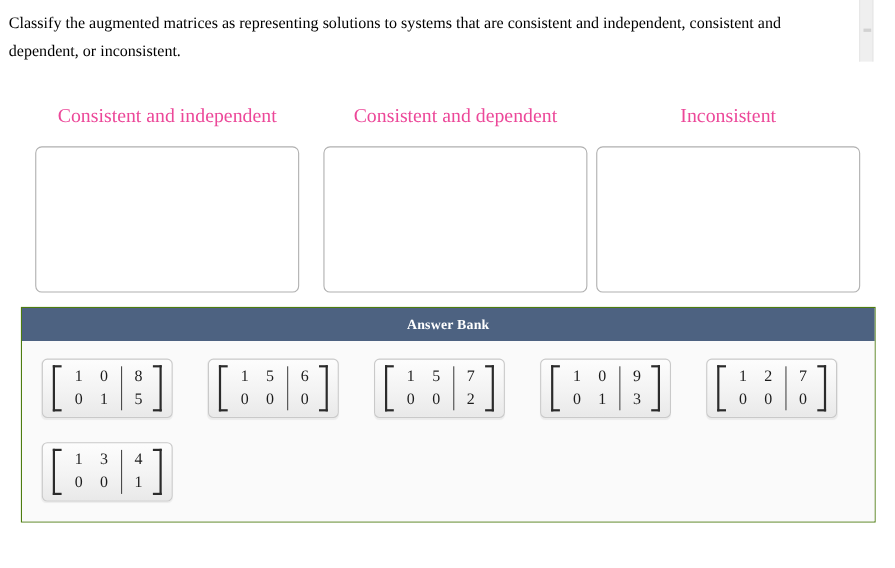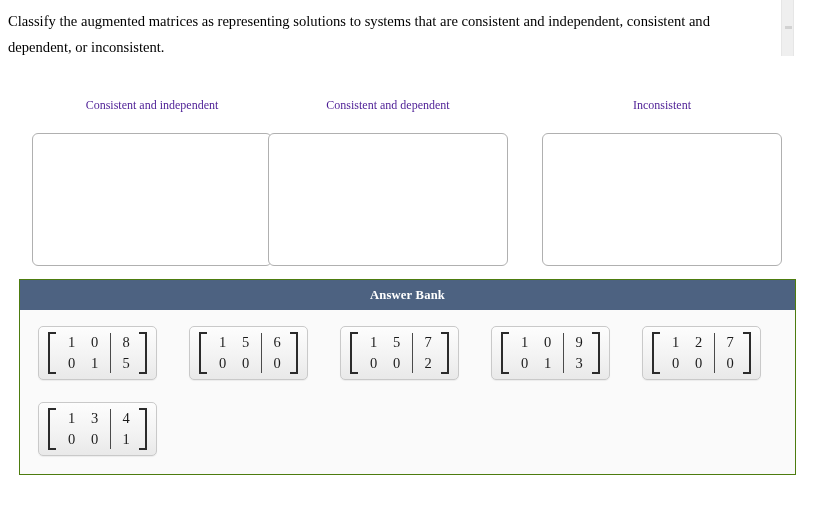--- a/index.html
+++ b/index.html
@@ -62,28 +62,28 @@
     top: 96px;
     width: 800px;
     height: 170px;
   }
   .zone {
     position: absolute;
     top: 0;
     width: 240px;
   }
   .zone-1 { left: 32px; }
-  .zone-2 { left: 268px; }
+  .zone-2 { left: 294px; }
   .zone-3 { left: 542px; }
 
   .zone-label {
     text-align: center;
-    font-size: 12px;
+    font-size: 18px;
     line-height: 18px;
-    color: #4c1d95;
+    color: #ec4899;
     margin-bottom: 19px;
   }
   .zone-box {
     height: 133px;
     border: 1px solid #b0b0b0;
     border-radius: 6px;
     background: #ffffff;
     box-sizing: border-box;
   }
 

